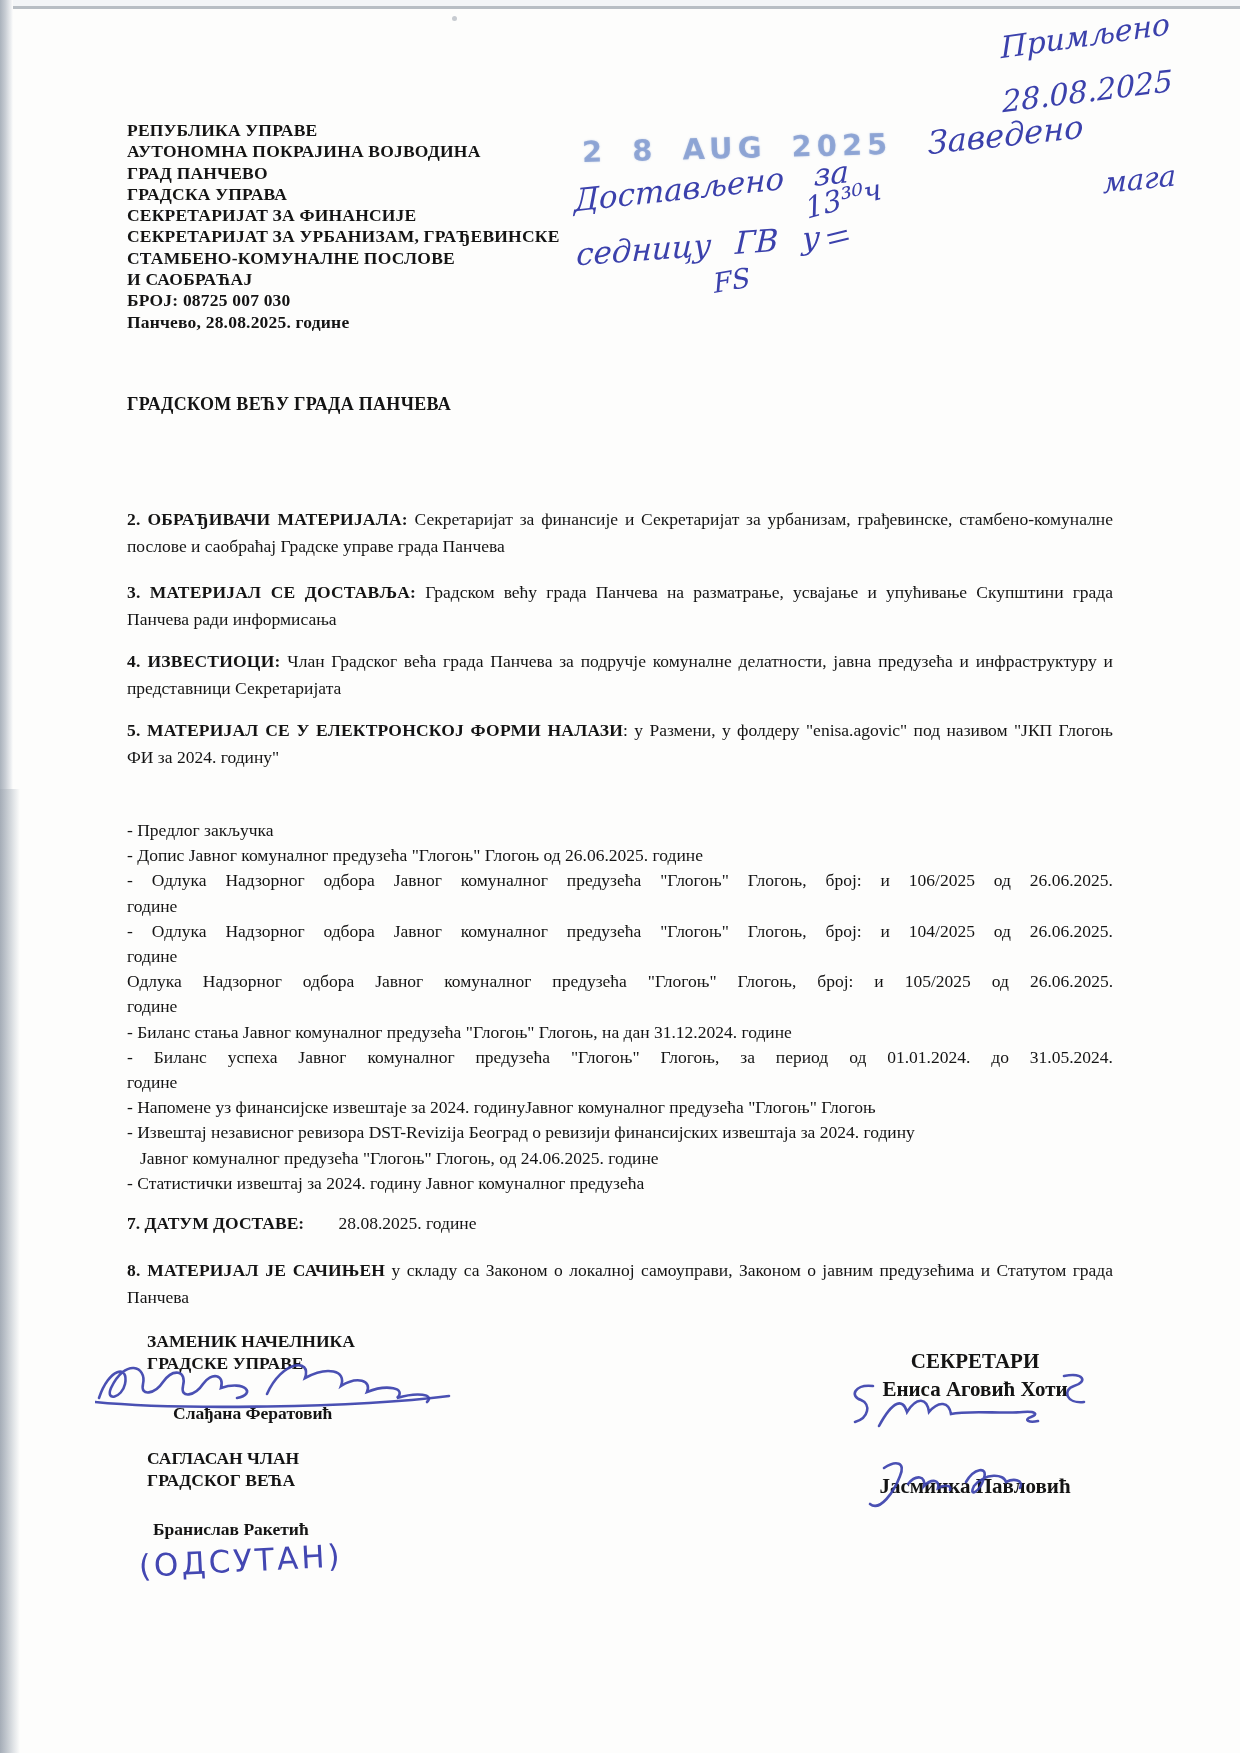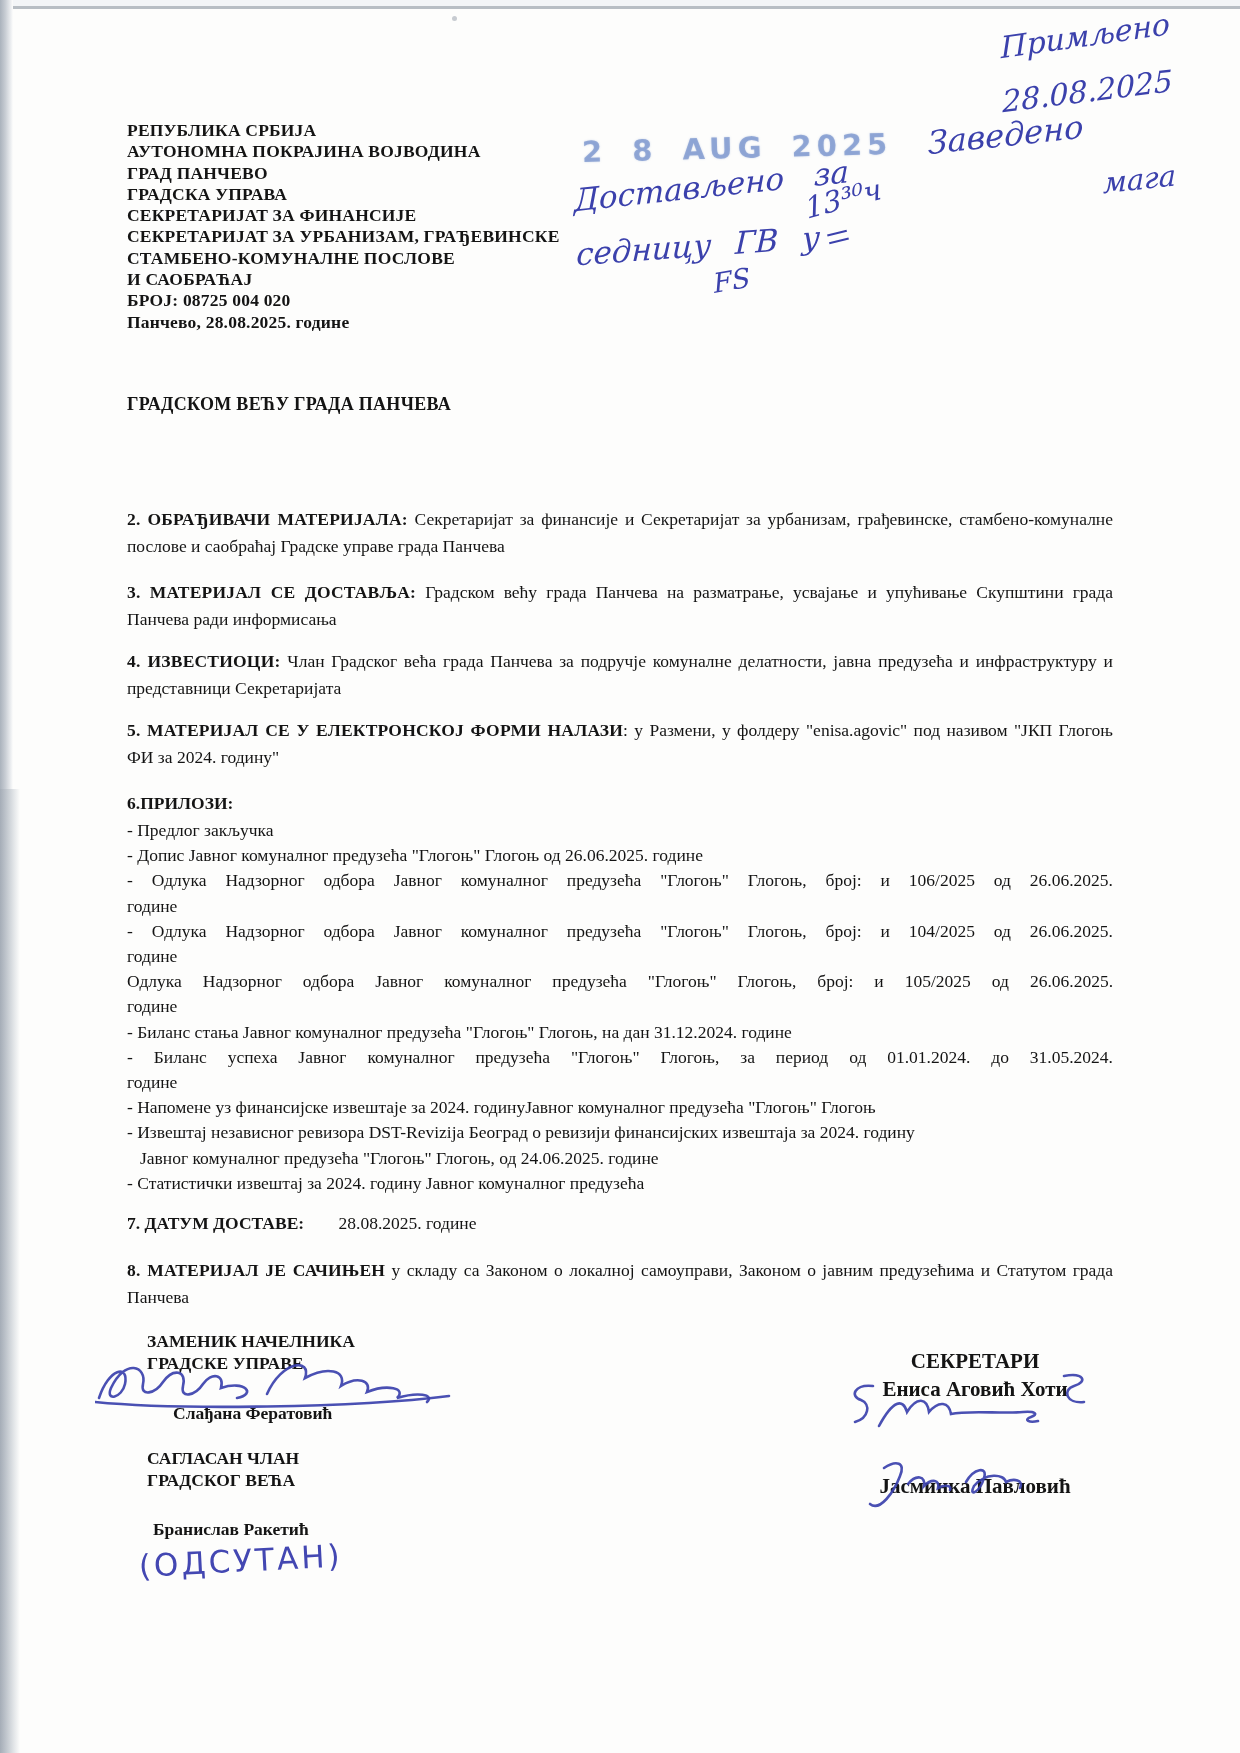--- a/index.html
+++ b/index.html
@@ -69,29 +69,29 @@
 
 <div class="page">
 
   <div class="edge-top-white"></div>
   <div class="edge-top"></div>
   <div class="edge-left"></div>
   <div class="edge-left-b"></div>
   <div class="speck"></div>
 
   <div class="blk hdr">
-    <div>РЕПУБЛИКА СРБИЈА</div>
+    <div>РЕПУБЛИКА УПРАВЕ</div>
     <div>АУТОНОМНА ПОКРАЈИНА ВОЈВОДИНА</div>
     <div>ГРАД ПАНЧЕВО</div>
     <div>ГРАДСКА УПРАВА</div>
     <div>СЕКРЕТАРИЈАТ ЗА ФИНАНСИЈЕ</div>
     <div>СЕКРЕТАРИЈАТ ЗА УРБАНИЗАМ, ГРАЂЕВИНСКЕ</div>
     <div>СТАМБЕНО-КОМУНАЛНЕ ПОСЛОВЕ</div>
     <div>И САОБРАЋАЈ</div>
-    <div>БРОЈ: 08725 004 020</div>
+    <div>БРОЈ: 08725 007 030</div>
     <div>Панчево, 28.08.2025. године</div>
   </div>
 
   <div class="blk addr">ГРАДСКОМ ВЕЋУ ГРАДА ПАНЧЕВА</div>
 
   <div class="blk sec s2">
     <b>2. ОБРАЂИВАЧИ МАТЕРИЈАЛА:</b>
     <span>Секретаријат за финансије и Секретаријат за урбанизам, грађевинске, стамбено-комуналне послове и саобраћај Градске управе града Панчева</span>
   </div>
   <div class="blk sec s3">
@@ -99,21 +99,20 @@
     <span>Градском већу града Панчева на разматрање, усвајање и упућивање Скупштини града Панчева ради информисања</span>
   </div>
   <div class="blk sec s4">
     <b>4. ИЗВЕСТИОЦИ:</b>
     <span>Члан Градског већа града Панчева за подручје комуналне делатности, јавна предузећа и инфраструктуру и представници Секретаријата</span>
   </div>
   <div class="blk sec s5">
     <b>5. МАТЕРИЈАЛ СЕ У ЕЛЕКТРОНСКОЈ ФОРМИ НАЛАЗИ</b><span>: у Размени, у фолдеру "enisa.agovic" под називом "ЈКП Глогоњ ФИ за 2024. годину"</span>
   </div>
 
-  <div class="blk att-label">6.ПРИЛОЗИ:</div>
   <div class="blk att">
     <div class="al">- Предлог закључка</div>
     <div class="al">- Допис Јавног комуналног предузећа "Глогоњ" Глогоњ од 26.06.2025. године</div>
     <div class="al j">- Одлука Надзорног одбора Јавног комуналног предузећа "Глогоњ" Глогоњ, број: и 106/2025 од 26.06.2025.</div>
     <div class="al">године</div>
     <div class="al j">- Одлука Надзорног одбора Јавног комуналног предузећа "Глогоњ" Глогоњ, број: и 104/2025 од 26.06.2025.</div>
     <div class="al">године</div>
     <div class="al j">Одлука Надзорног одбора Јавног комуналног предузећа "Глогоњ" Глогоњ, број: и 105/2025 од 26.06.2025.</div>
     <div class="al">године</div>
     <div class="al">- Биланс стања Јавног комуналног предузећа "Глогоњ" Глогоњ, на дан 31.12.2024. године</div>

